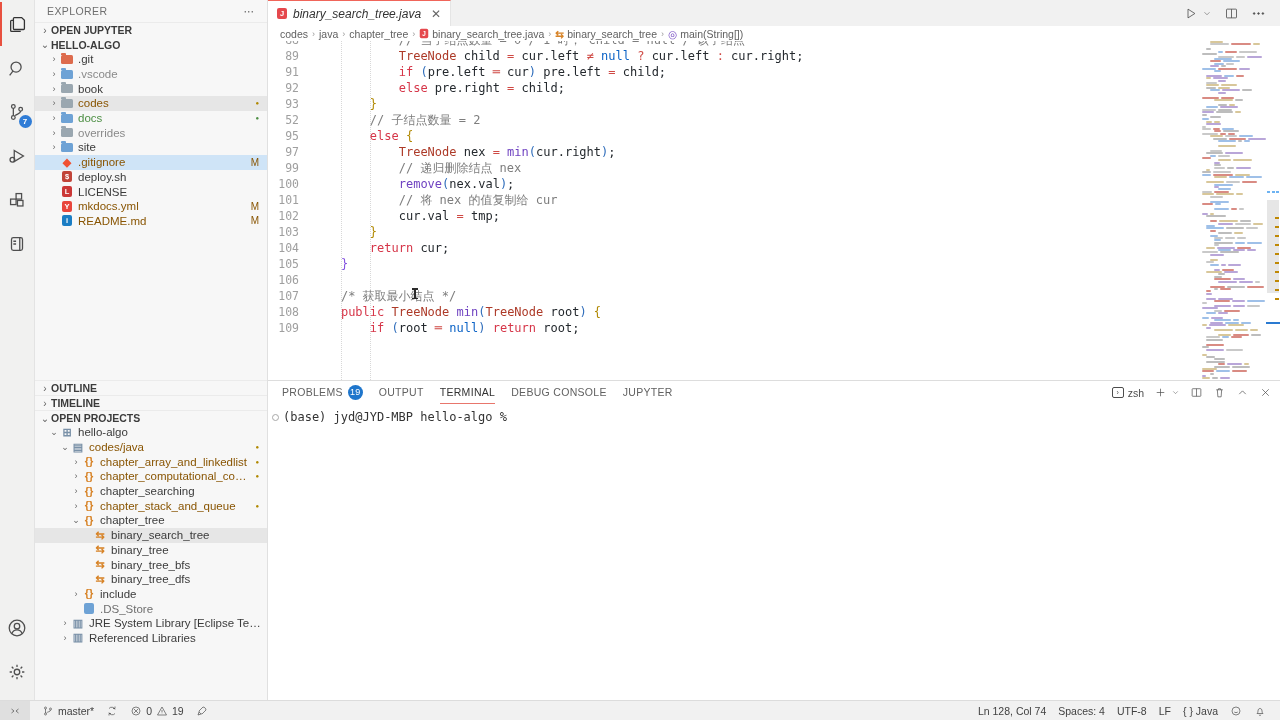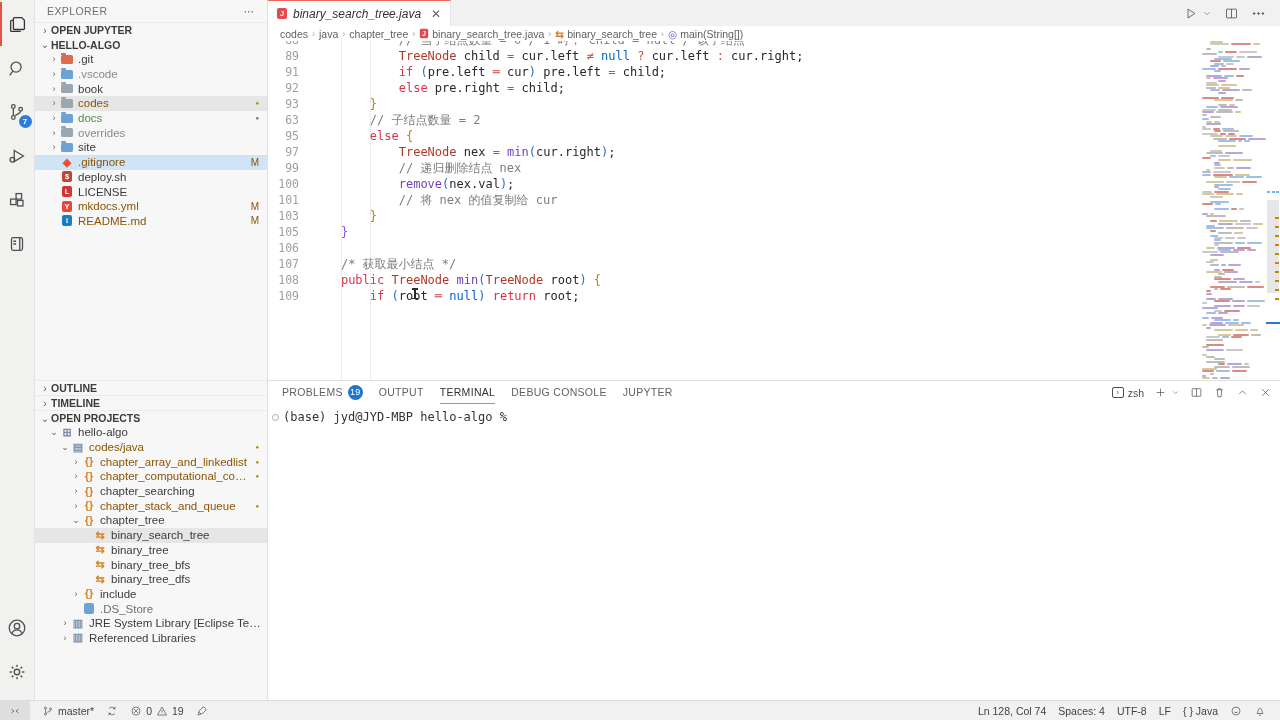--- a/index.html
+++ b/index.html
@@ -440,27 +440,29 @@
 
       <div id="editor">
         <div class="iguide" style="left:73px;"></div>
         <div class="iguide" style="left:102px;"></div>
         <div id="codeview">
             <div class="cline"><span class="gut">88</span><span>            <span class="ct-c">// 当子结点数量 = 0 / 1 时， child = null / 该子结点</span></span></div>
             <div class="cline"><span class="gut">89</span><span>            <span class="ct-t">TreeNode</span><span class="ct-d"> child </span><span class="ct-o">=</span><span class="ct-d"> cur.left </span><span class="ct-o">≠</span><span class="ct-d"> </span><span class="ct-n">null</span><span class="ct-d"> </span><span class="ct-o">?</span><span class="ct-d"> cur.left </span><span class="ct-o">:</span><span class="ct-d"> cur.right;</span></span></div>
             <div class="cline"><span class="gut">91</span><span>            <span class="ct-k">if</span><span class="ct-d"> </span><span class="ct-p">(</span><span class="ct-d">pre.left </span><span class="ct-o">═</span><span class="ct-d"> cur</span><span class="ct-p">)</span><span class="ct-d"> pre.left </span><span class="ct-o">=</span><span class="ct-d"> child;</span></span></div>
             <div class="cline"><span class="gut">92</span><span>            <span class="ct-k">else</span><span class="ct-d"> pre.right </span><span class="ct-o">=</span><span class="ct-d"> child;</span></span></div>
             <div class="cline"><span class="gut">93</span><span>        <span class="ct-b1">}</span></span></div>
-            <div class="cline"><span class="gut">63</span><span>        <span class="ct-c">// 子结点数量 = 2</span></span></div>
+            <div class="cline"><span class="gut">52</span><span>        <span class="ct-c">// 子结点数量 = 2</span></span></div>
             <div class="cline"><span class="gut">95</span><span>        <span class="ct-k">else</span><span class="ct-d"> </span><span class="ct-b1">{</span></span></div>
             <div class="cline"><span class="gut">97</span><span>            <span class="ct-t">TreeNode</span><span class="ct-d"> nex </span><span class="ct-o">=</span><span class="ct-d"> </span><span class="ct-f">min</span><span class="ct-p">(</span><span class="ct-d">cur.right</span><span class="ct-p">)</span><span class="ct-d">;</span></span></div>
             <div class="cline"><span class="gut">99</span><span>            <span class="ct-c">// 递归删除结点 nex</span></span></div>
             <div class="cline"><span class="gut">100</span><span>            <span class="ct-f">remove</span><span class="ct-p">(</span><span class="ct-d">nex.val</span><span class="ct-p">)</span><span class="ct-d">;</span></span></div>
             <div class="cline"><span class="gut">101</span><span>            <span class="ct-c">// 将 nex 的值复制给 cur</span></span></div>
+            <div class="cline"><span class="gut">102</span><span>            <span class="ct-d">cur.val </span><span class="ct-o">=</span><span class="ct-d"> tmp;</span></span></div>
             <div class="cline"><span class="gut">103</span><span>        <span class="ct-b1">}</span></span></div>
+            <div class="cline"><span class="gut">104</span><span>        <span class="ct-k">return</span><span class="ct-d"> cur;</span></span></div>
             <div class="cline"><span class="gut">105</span><span>    <span class="ct-b2">}</span></span></div>
             <div class="cline"><span class="gut">106</span><span></span></div>
             <div class="cline"><span class="gut">107</span><span>    <span class="ct-c">/* 获取最小结点 */</span></span></div>
             <div class="cline"><span class="gut">108</span><span>    <span class="ct-k">public</span><span class="ct-d"> </span><span class="ct-t">TreeNode</span><span class="ct-d"> </span><span class="ct-f">min</span><span class="ct-p">(</span><span class="ct-t">TreeNode</span><span class="ct-d"> root</span><span class="ct-p">)</span><span class="ct-d"> </span><span class="ct-b1">{</span></span></div>
             <div class="cline"><span class="gut">109</span><span>        <span class="ct-k">if</span><span class="ct-d"> </span><span class="ct-p">(</span><span class="ct-d">root </span><span class="ct-o">═</span><span class="ct-d"> </span><span class="ct-n">null</span><span class="ct-p">)</span><span class="ct-d"> </span><span class="ct-k">return</span><span class="ct-d"> root;</span></span></div>
           </div>
         <div id="minimap">
             <div class="mm-row">
               <span style="width: 12px;"></span>
               <span class="mm-bar" style="width: 12.6767px; background: rgb(216, 199, 154);"></span>

